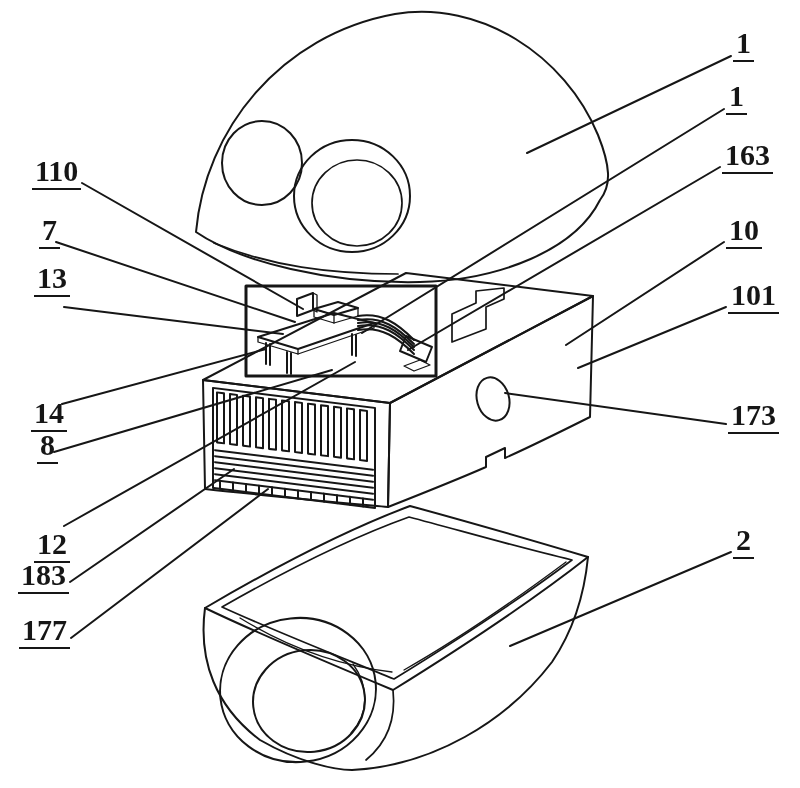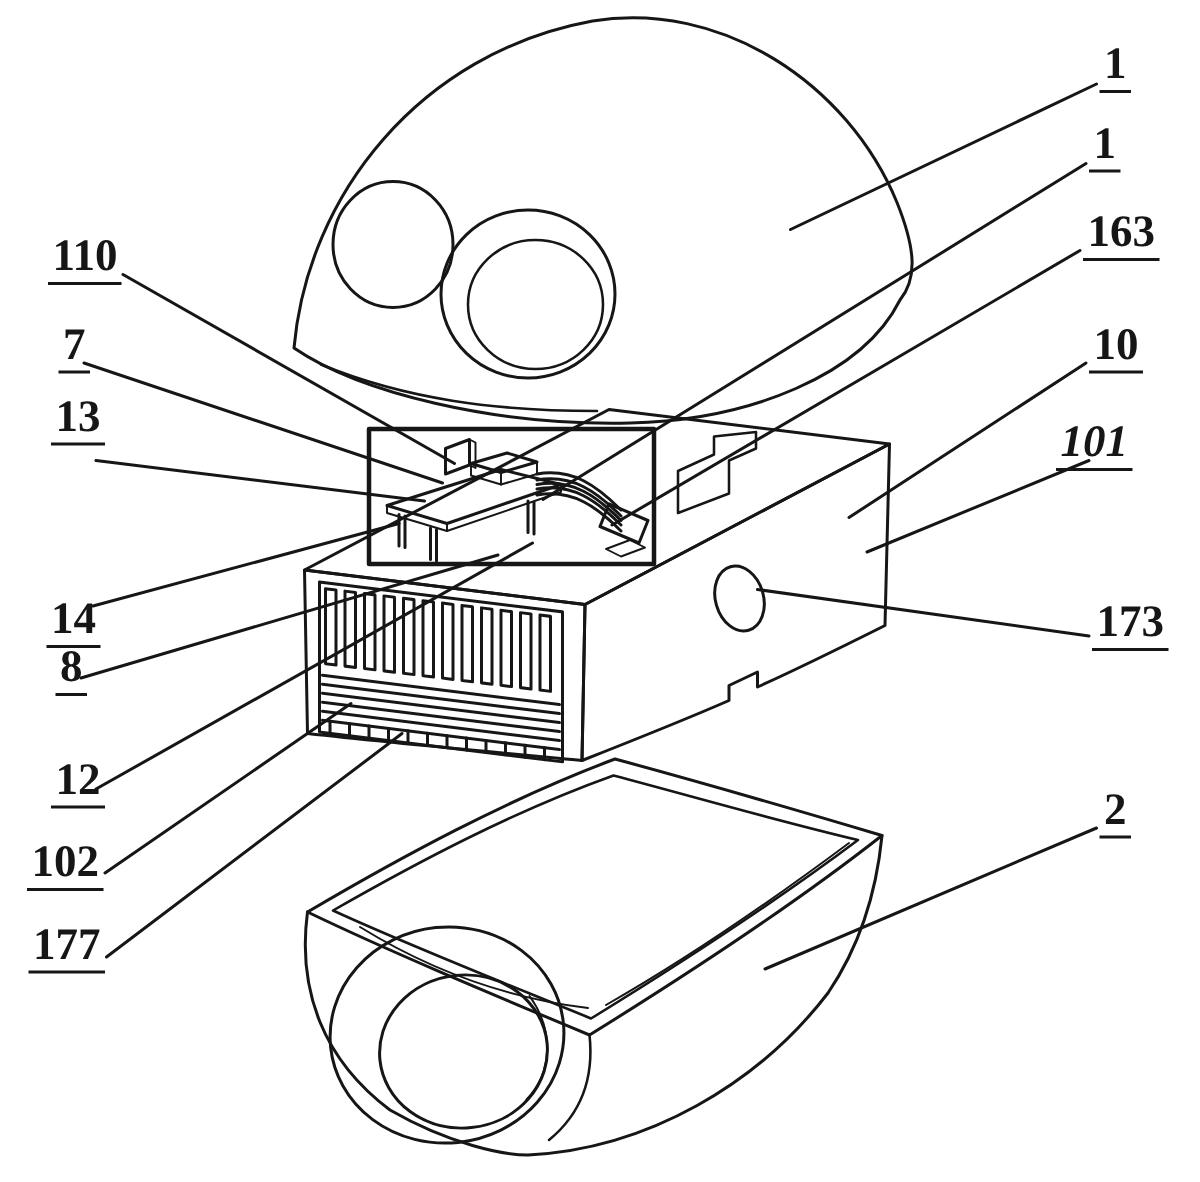--- a/index.html
+++ b/index.html
@@ -150,27 +150,27 @@
       <line x1="70" y1="582" x2="234" y2="469"></line>
       <line x1="71" y1="638" x2="268" y2="489"></line>
     </g>
   </svg>
 
   <div>
     <div class="ref-label" style="left:733px; top:27px;">1</div>
     <div class="ref-label" style="left:726px; top:80px;">1</div>
     <div class="ref-label" style="left:722px; top:139px;">163</div>
     <div class="ref-label" style="left:726px; top:214px;">10</div>
-    <div class="ref-label" style="left:704px; top:279px;font-style:italic;">101</div>
+    <div class="ref-label" style="left:728px; top:279px;">101</div>
     <div class="ref-label" style="left:728px; top:399px;">173</div>
     <div class="ref-label" style="left:733px; top:524px;">2</div>
   </div>
   <div>
     <div class="ref-label" style="left:32px; top:155px;">110</div>
     <div class="ref-label" style="left:39px; top:214px;">7</div>
     <div class="ref-label" style="left:34px; top:262px;">13</div>
     <div class="ref-label" style="left:31px; top:397px;">14</div>
     <div class="ref-label" style="left:37px; top:429px;">8</div>
-    <div class="ref-label" style="left:34px; top:504px;text-align:right;">12</div>
-    <div class="ref-label" style="left:18px; top:559px;">102</div>
+    <div class="ref-label" style="left:34px; top:528px;text-align:right;">12</div>
+    <div class="ref-label" style="left:18px; top:559px;">183</div>
     <div class="ref-label" style="left:19px; top:614px;">177</div>
   </div>
 </div>
 
 </body></html>

